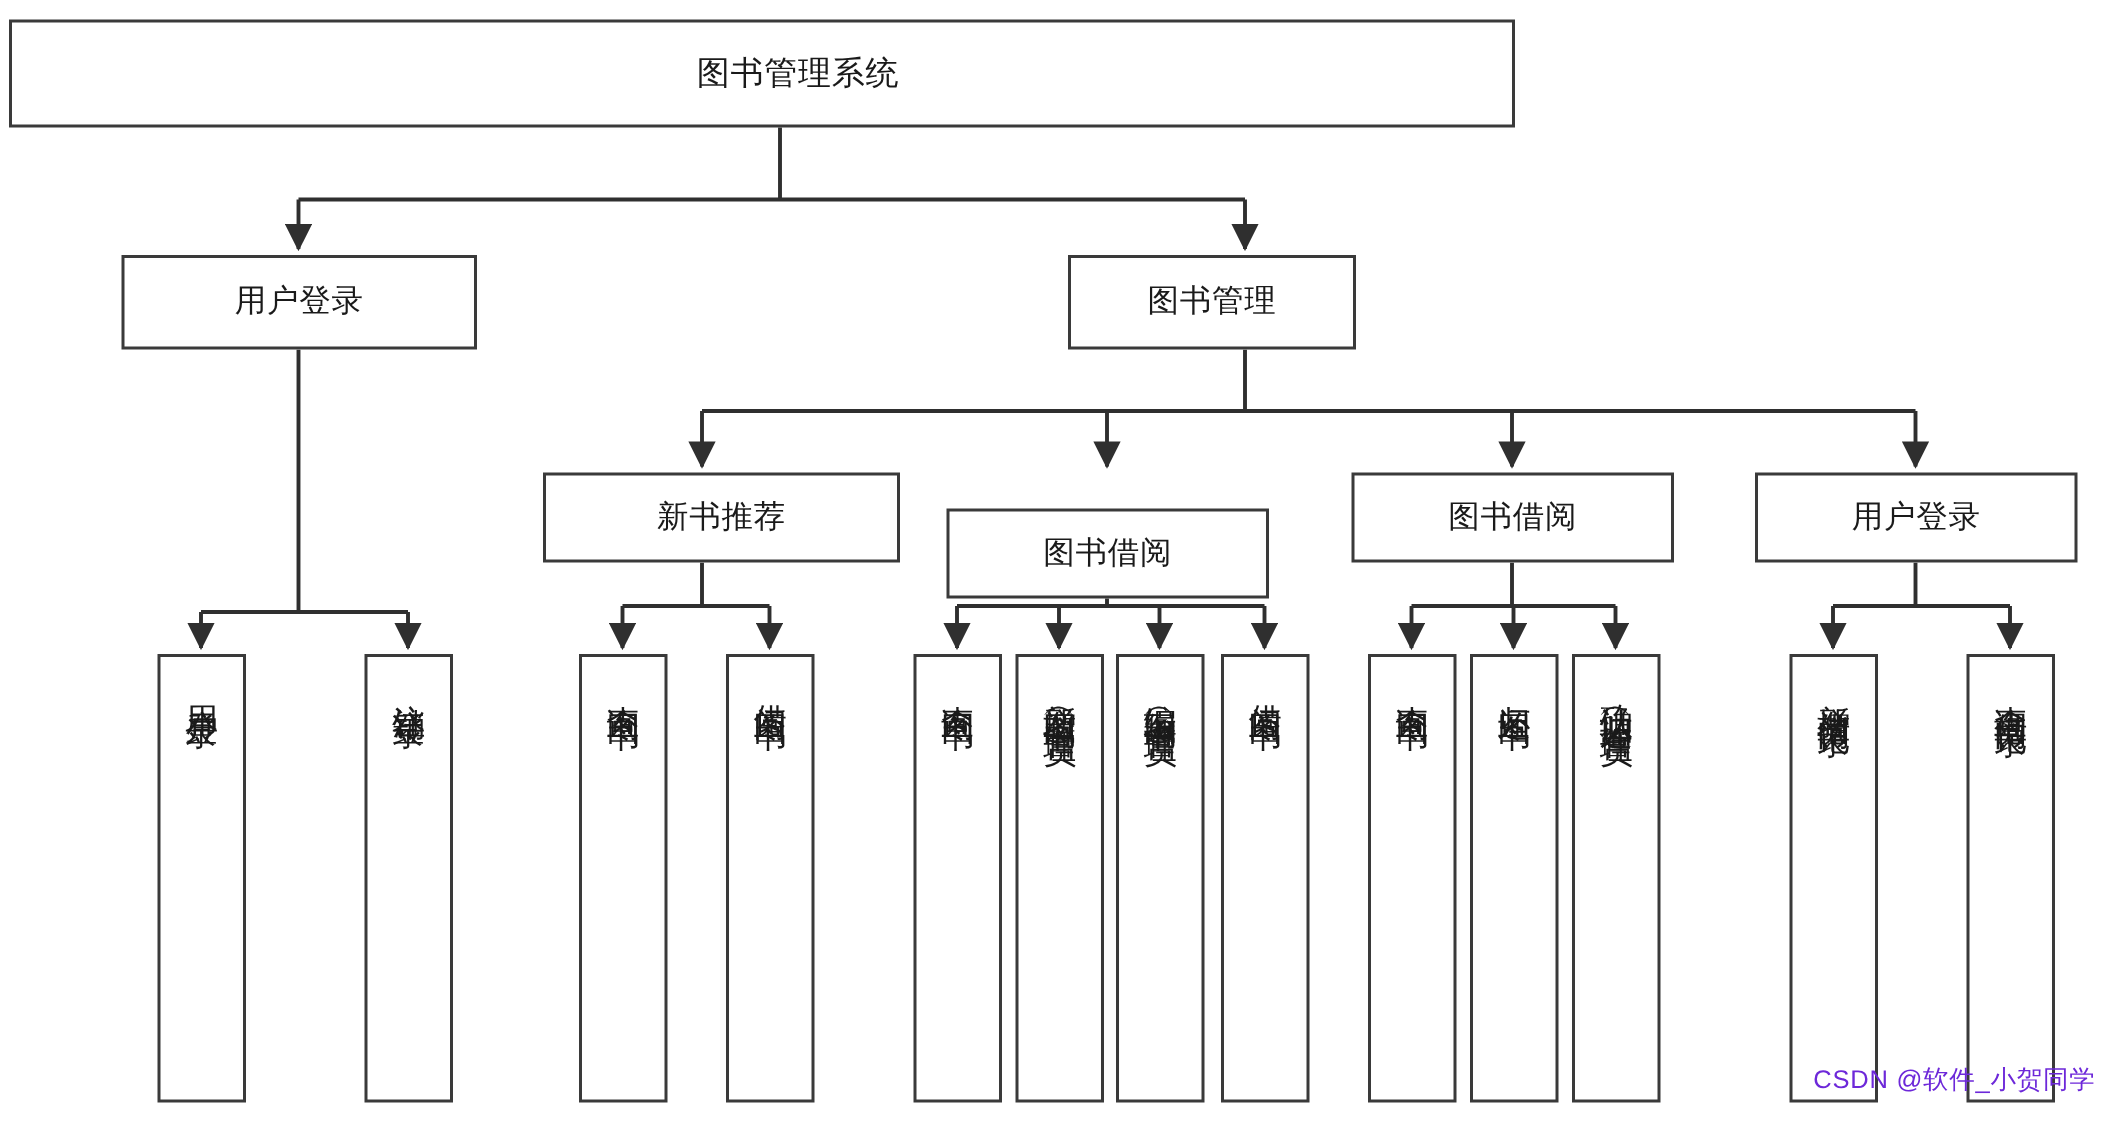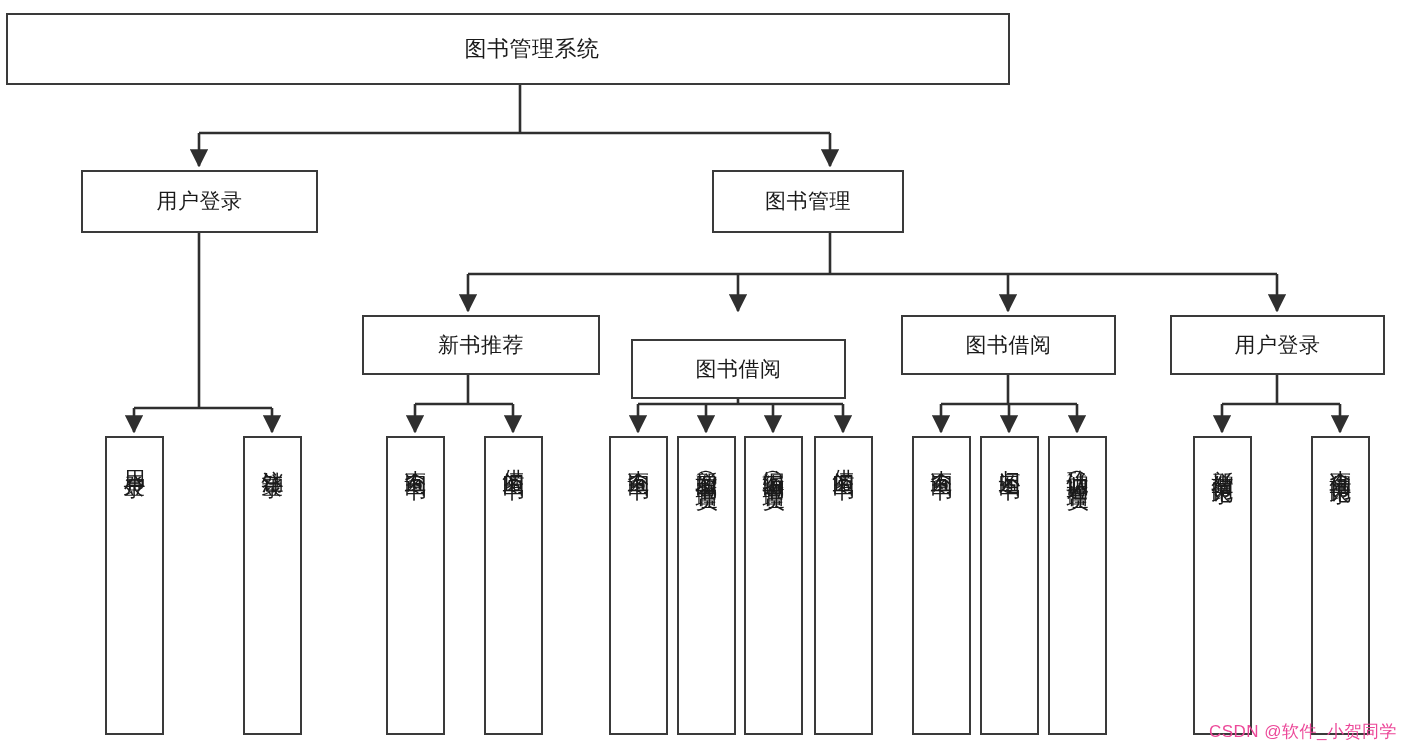--- a/index.html
+++ b/index.html
@@ -58,23 +58,23 @@
     writing-mode: vertical-rl;
     text-orientation: upright;
     font-size: 22px;
     line-height: 1.0;
     letter-spacing: 3px;
     white-space: nowrap;
   }
   #watermark {
     position: absolute;
     right: 8px;
-    bottom: 4px;
+    bottom: 16px;
     font-size: 17px;
-    color: #ec4899;
+    color: #6d28d9;
     letter-spacing: 0.5px;
     user-select: none;
     white-space: nowrap;
   }
 </style>
 </head>
 <body>
 
 <div id="canvas">
 

